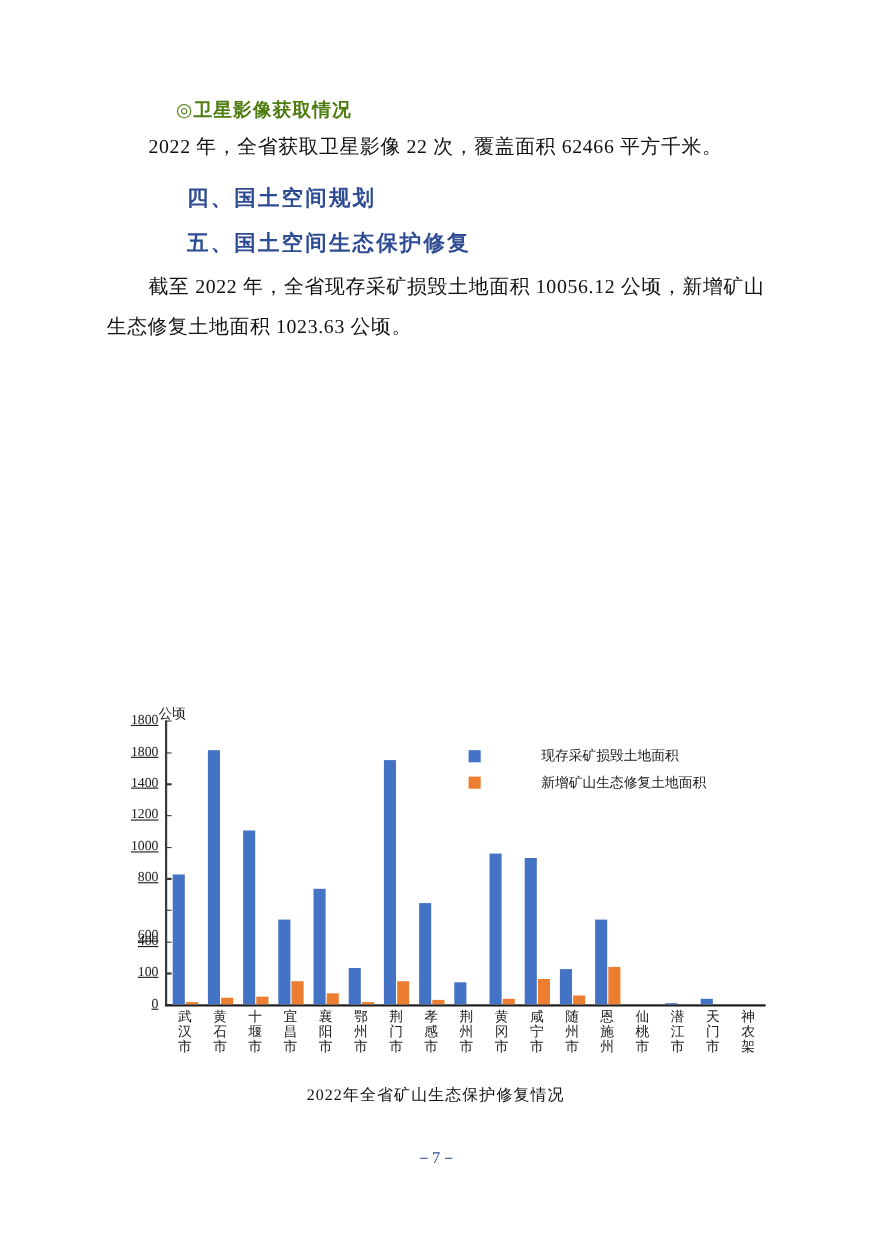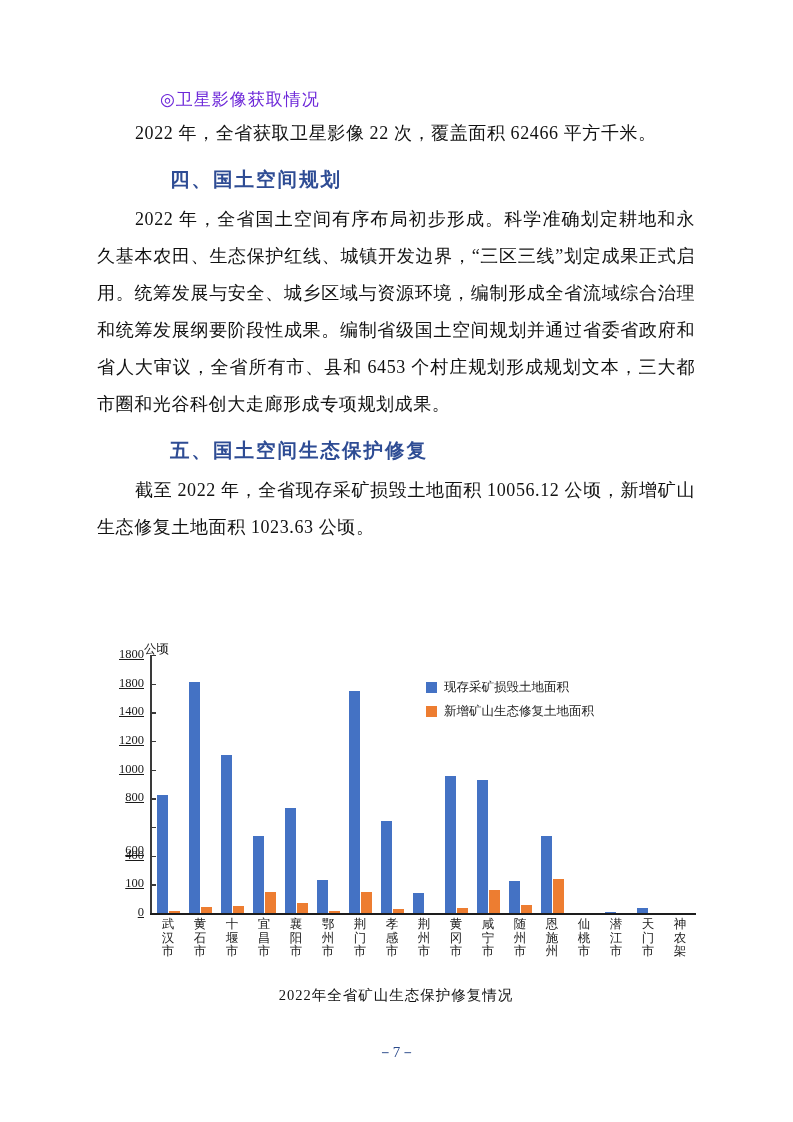--- a/index.html
+++ b/index.html
@@ -8,21 +8,21 @@
     font-family:"Liberation Serif","DejaVu Serif",serif;
     color:#000;overflow:hidden;position:relative;
   }
   .page{position:relative;width:793px;height:1122px;}
 
   
   .content{position:absolute;left:96px;top:88px;width:600px;}
 
   .sub-head{
     font-family:"DejaVu Sans","Liberation Sans",sans-serif;
-    font-weight:normal;font-size:17px;color:#6d28d9;
+    font-weight:bold;font-size:17px;color:#4d7c0f;
     letter-spacing:1px;margin:0 0 4px 64px;
   }
   .sec-head{
     font-family:"DejaVu Sans","Liberation Sans",sans-serif;
     font-weight:bold;font-size:19.5px;color:#2E4C94;
     letter-spacing:2px;margin:14px 0 8px 74px;
   }
   p.body{
     font-size:18px;line-height:37px;margin:1px;
     text-align:justify;text-justify:inter-ideograph;
@@ -50,21 +50,21 @@
 
   .plot{position:absolute;left:56px;top:14px;width:544px;height:258px;}
   .group{position:absolute;bottom:0;height:258px;display:flex;align-items:flex-end;justify-content:center;}
   .bar{width:11px;margin:0 0.5px;}
   .bar.b1{background:#4472C4;}
   .bar.b2{background:#ED7D31;}
 
   
   .legend{position:absolute;left:330px;top:38px;font-size:12.5px;
           font-family:"Liberation Serif",serif;color:#1a1a1a;}
-  .lg-row{display:flex;align-items:center;margin-bottom:7px;}
+  .lg-row{display:flex;align-items:center;margin-bottom:7px;gap:48px;}
   .lg-sw{width:11px;height:11px;margin-right:7px;}
   .lg-sw.s1{background:#4472C4;}
   .lg-sw.s2{background:#ED7D31;}
 
   
   .xlabels{position:absolute;left:56px;top:277px;width:544px;height:62px;}
   .xlab{
     position:absolute;top:0;width:26px;text-align:center;
     font-size:12.5px;line-height:13.6px;color:#1a1a1a;
     font-family:"Liberation Serif",serif;
@@ -86,21 +86,20 @@
 <body>
 
 <div class="page">
 
   <div class="content">
 
     <h3 class="sub-head">◎卫星影像获取情况</h3>
     <p class="body indent">2022 年，全省获取卫星影像 22 次，覆盖面积 62466 平方千米。</p>
 
     <h2 class="sec-head">四、国土空间规划</h2>
-    <p class="body indent">2022 年，全省国土空间有序布局初步形成。科学准确划定耕地和永久基本农田、生态保护红线、城镇开发边界，“三区三线”划定成果正式启用。统筹发展与安全、城乡区域与资源环境，编制形成全省流域综合治理和统筹发展纲要阶段性成果。编制省级国土空间规划并通过省委省政府和省人大审议，全省所有市、县和 6453 个村庄规划形成规划文本，三大都市圈和光谷科创大走廊形成专项规划成果。</p>
 
     <h2 class="sec-head">五、国土空间生态保护修复</h2>
     <p class="body indent">截至 2022 年，全省现存采矿损毁土地面积 10056.12 公顷，新增矿山生态修复土地面积 1023.63 公顷。</p>
   </div>
 
   <div class="chart-wrap">
     <div class="chart-area">
 
       <div class="unit-label">公顷</div>
 

